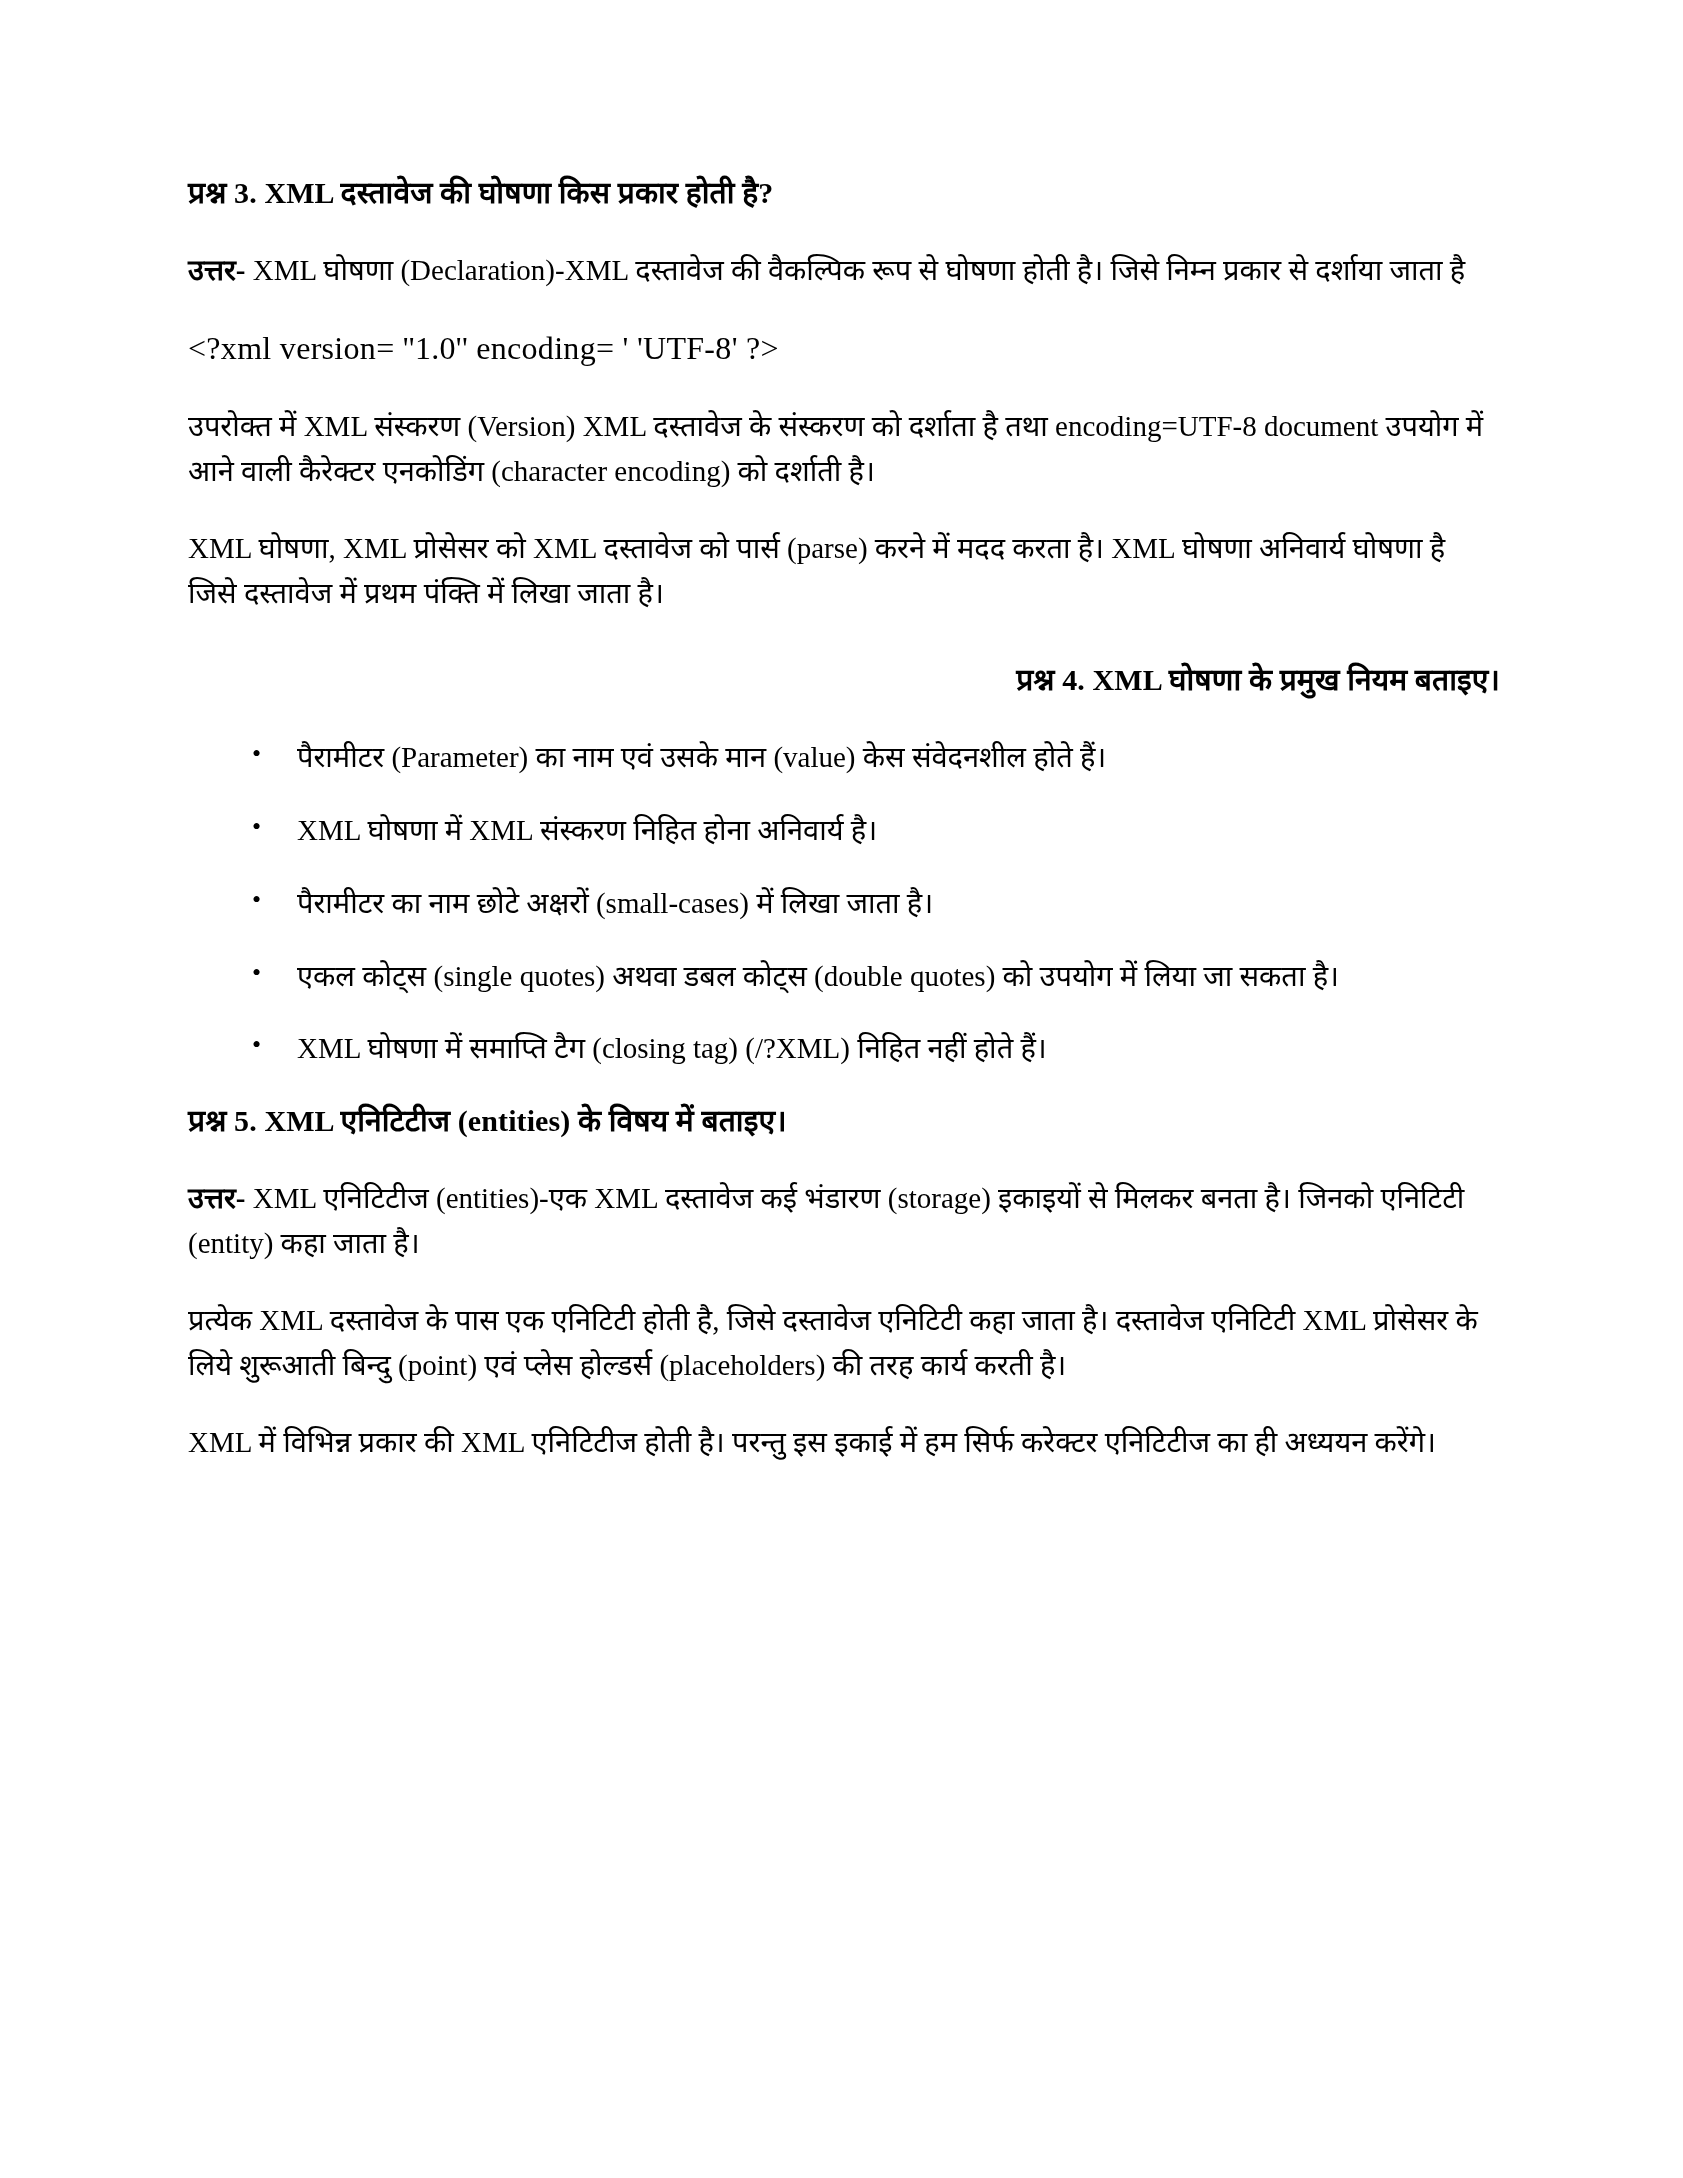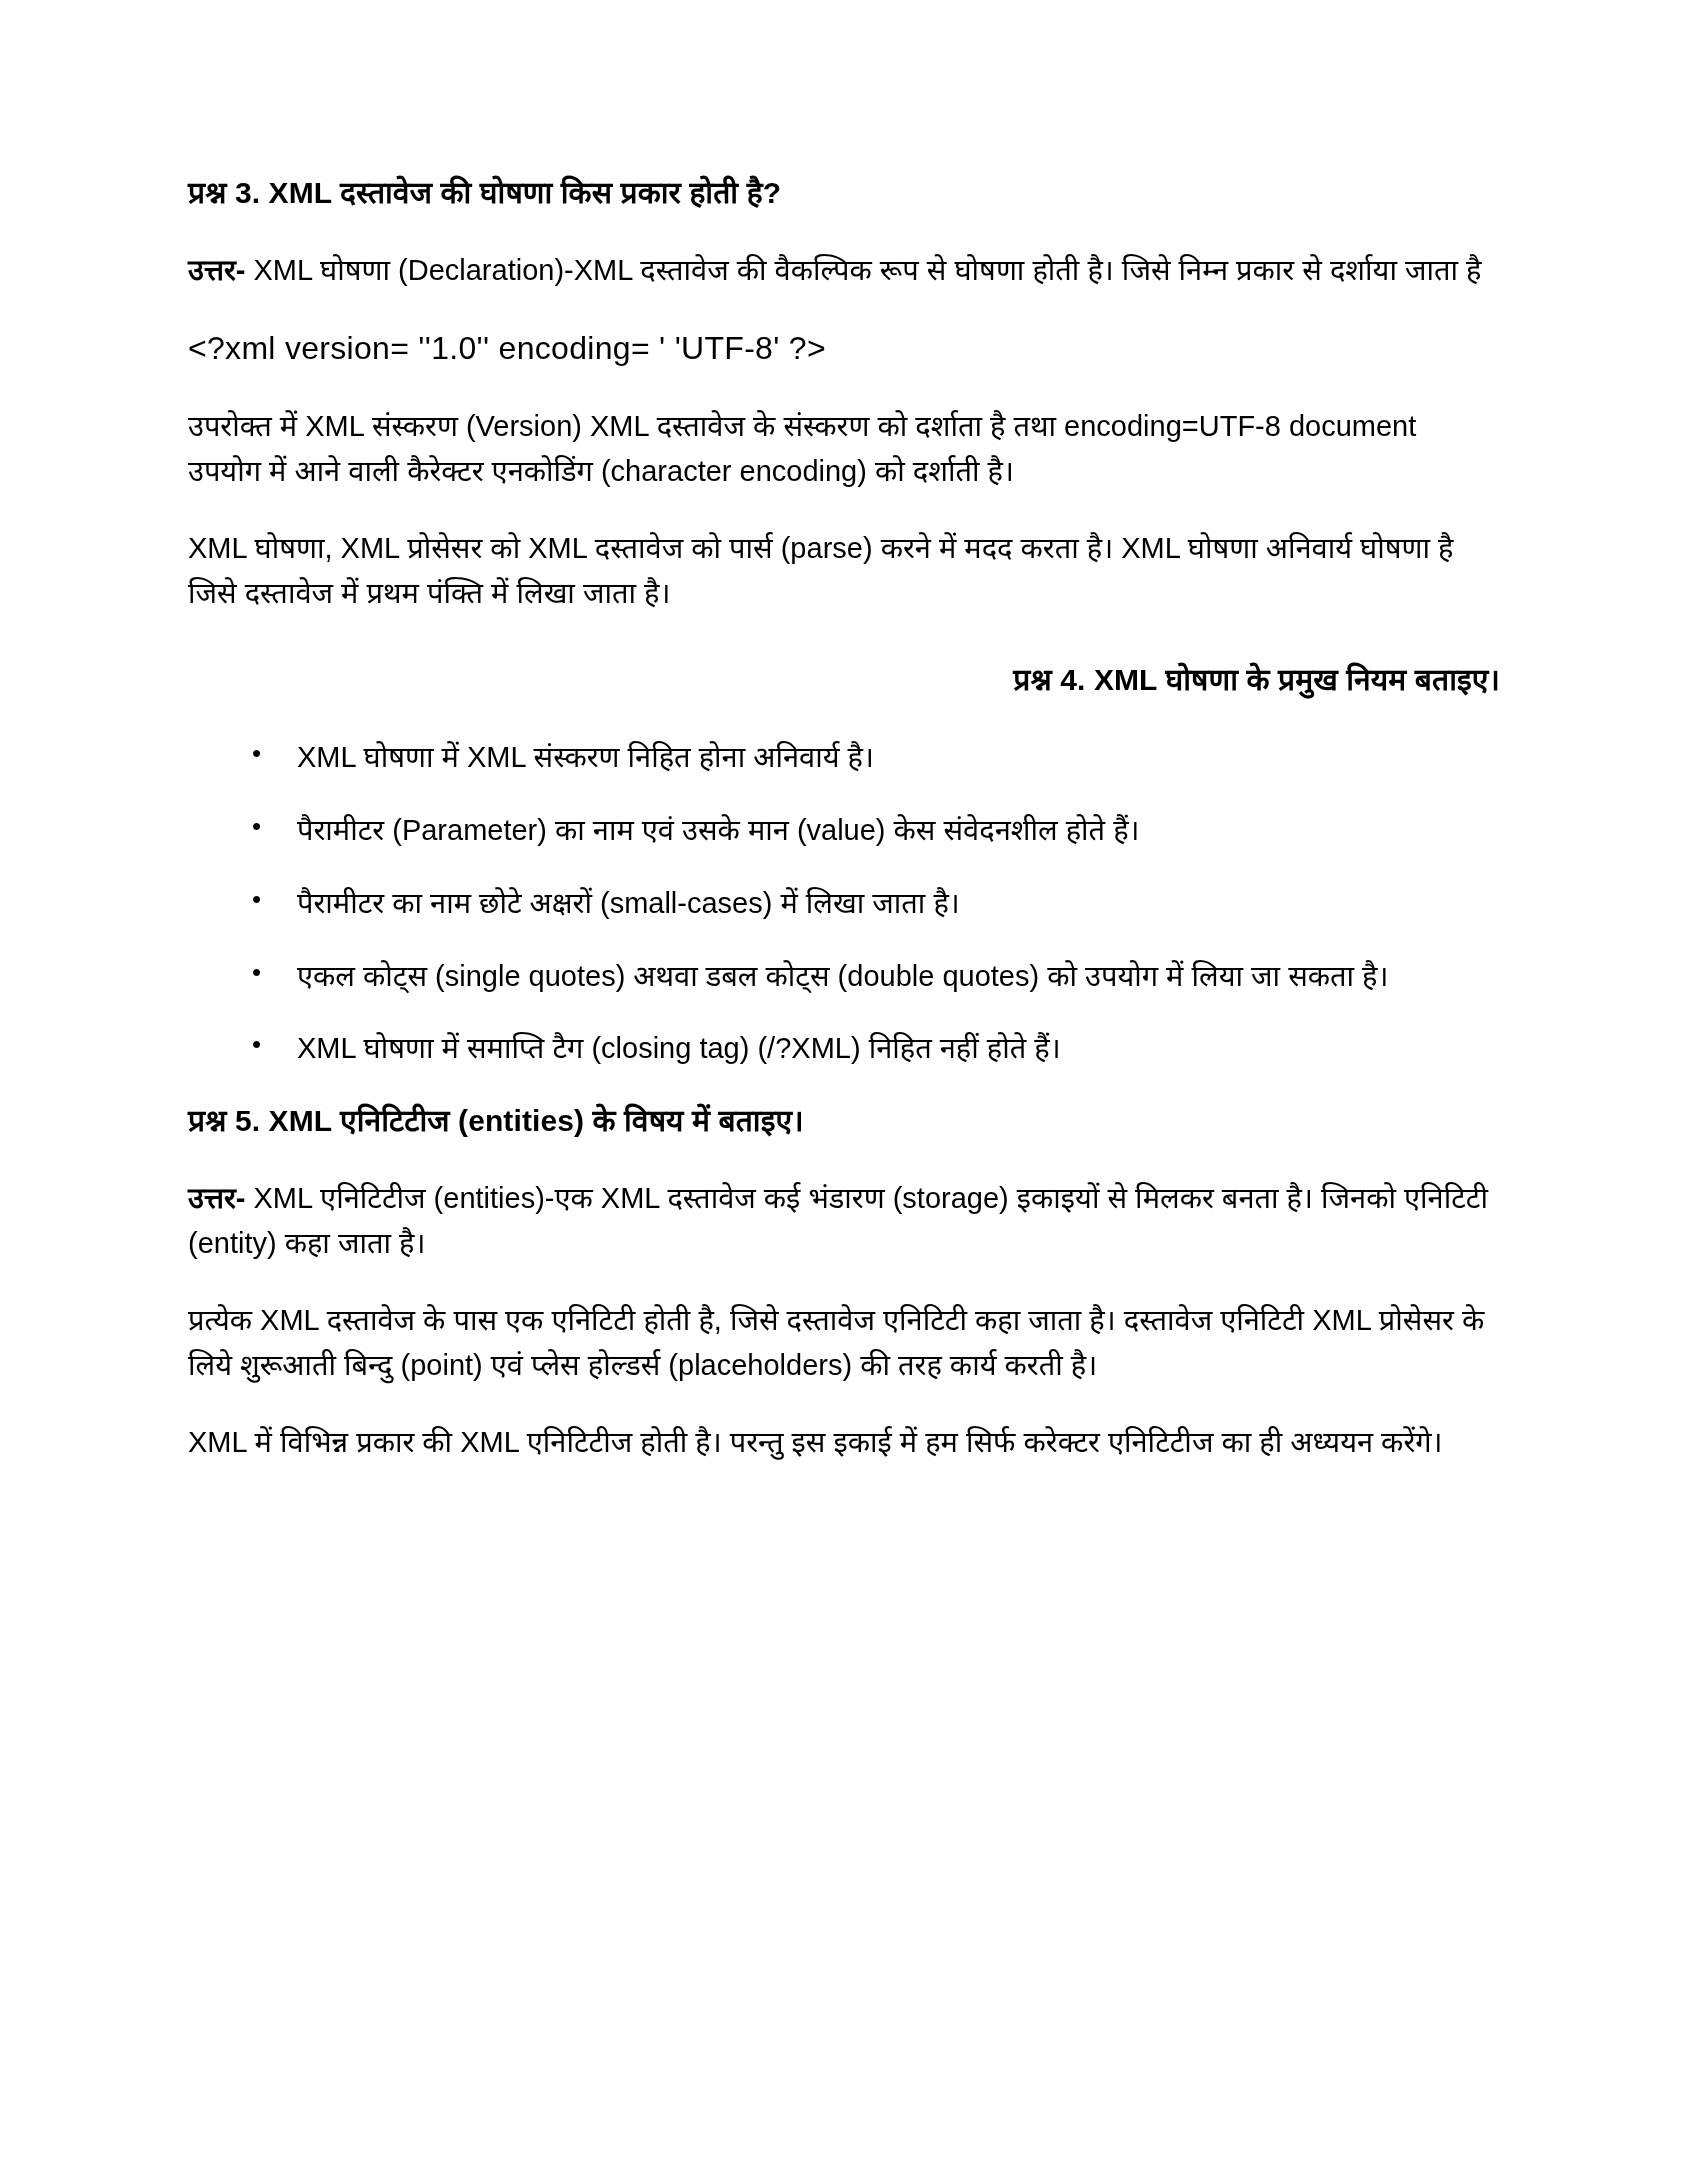--- a/index.html
+++ b/index.html
@@ -12,20 +12,21 @@
     height: 2178px;
     font-family: "Liberation Sans", sans-serif;
     color: #000000;
   }
   .page {
     box-sizing: border-box;
     width: 1683px;
     min-height: 2178px;
     padding: 173px 183px 119px 188px;
     background: #ffffff;
+    font-family: Liberation Serif, serif;
   }
   .q-heading {
     font-size: 30px;
     font-weight: bold;
     line-height: 1.35;
     margin: 0 0 34px 0;
     letter-spacing: 0.1px;
   }
   .para {
     font-size: 29px;
@@ -81,22 +82,22 @@
   <p class="code-line">&lt;?xml version= ''1.0'' encoding= ' 'UTF-8' ?&gt;</p>
 
   <p class="para">उपरोक्त में XML संस्करण (Version) XML दस्तावेज के संस्करण को दर्शाता है तथा encoding=UTF-8 document उपयोग में आने वाली कैरेक्टर एनकोडिंग (character encoding) को दर्शाती है।</p>
 
   <p class="para">XML घोषणा, XML प्रोसेसर को XML दस्तावेज को पार्स (parse) करने में मदद करता है। XML घोषणा अनिवार्य घोषणा है जिसे दस्तावेज में प्रथम पंक्ति में लिखा जाता है।</p>
 
   <h2 class="q-heading gap-before">प्रश्न 4. XML घोषणा के प्रमुख नियम बताइए।</h2>
 
 
   <ul class="rules">
+    <li>पैरामीटर (Parameter) का नाम एवं उसके मान (value) केस संवेदनशील होते हैं।</li>
     <li>XML घोषणा में XML संस्करण निहित होना अनिवार्य है।</li>
-    <li>पैरामीटर (Parameter) का नाम एवं उसके मान (value) केस संवेदनशील होते हैं।</li>
     <li>पैरामीटर का नाम छोटे अक्षरों (small-cases) में लिखा जाता है।</li>
     <li>एकल कोट्स (single quotes) अथवा डबल कोट्स (double quotes) को उपयोग में लिया जा सकता है।</li>
     <li>XML घोषणा में समाप्ति टैग (closing tag) (/?XML) निहित नहीं होते हैं।</li>
   </ul>
 
   <h2 class="q-heading">प्रश्न 5. XML एनिटिटीज (entities) के विषय में बताइए।</h2>
 
   <p class="para"><span class="lead">उत्तर-</span><span> XML एनिटिटीज (entities)-एक XML दस्तावेज कई भंडारण (storage) इकाइयों से मिलकर बनता है। जिनको एनिटिटी (entity) कहा जाता है।</span></p>
 
   <p class="para">प्रत्येक XML दस्तावेज के पास एक एनिटिटी होती है, जिसे दस्तावेज एनिटिटी कहा जाता है। दस्तावेज एनिटिटी XML प्रोसेसर के लिये शुरूआती बिन्दु (point) एवं प्लेस होल्डर्स (placeholders) की तरह कार्य करती है।</p>

